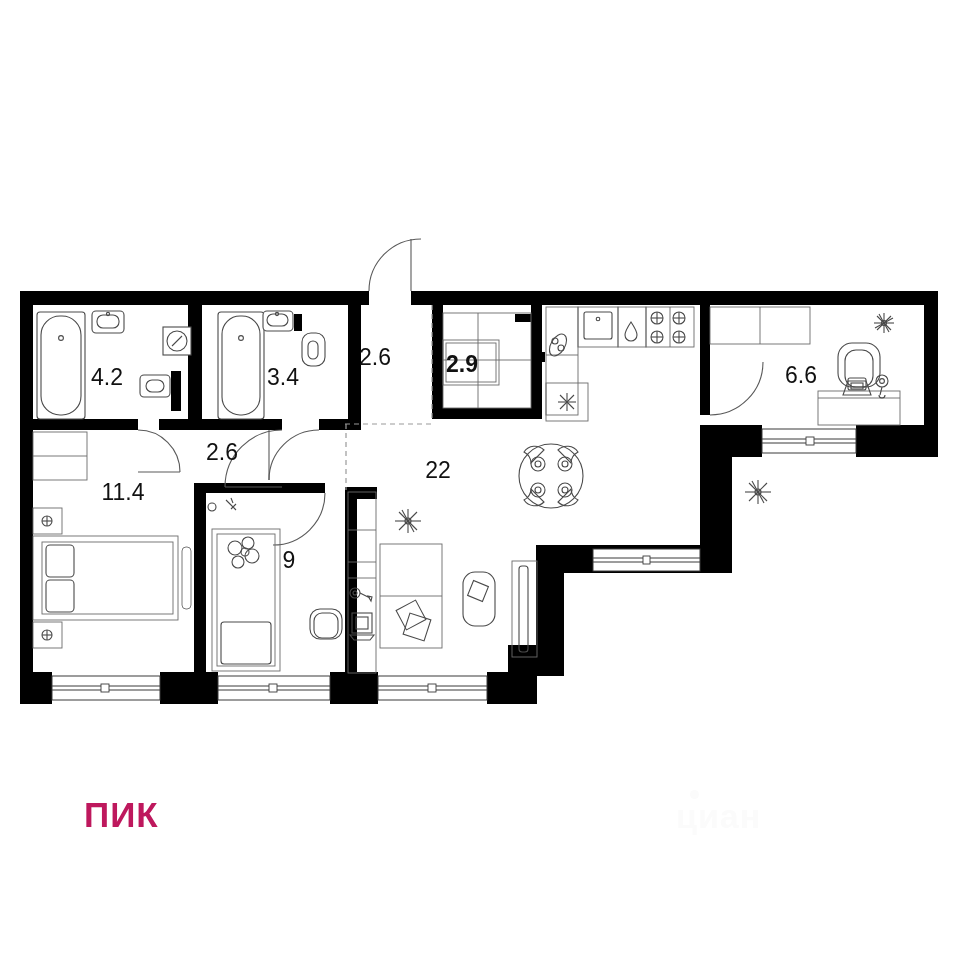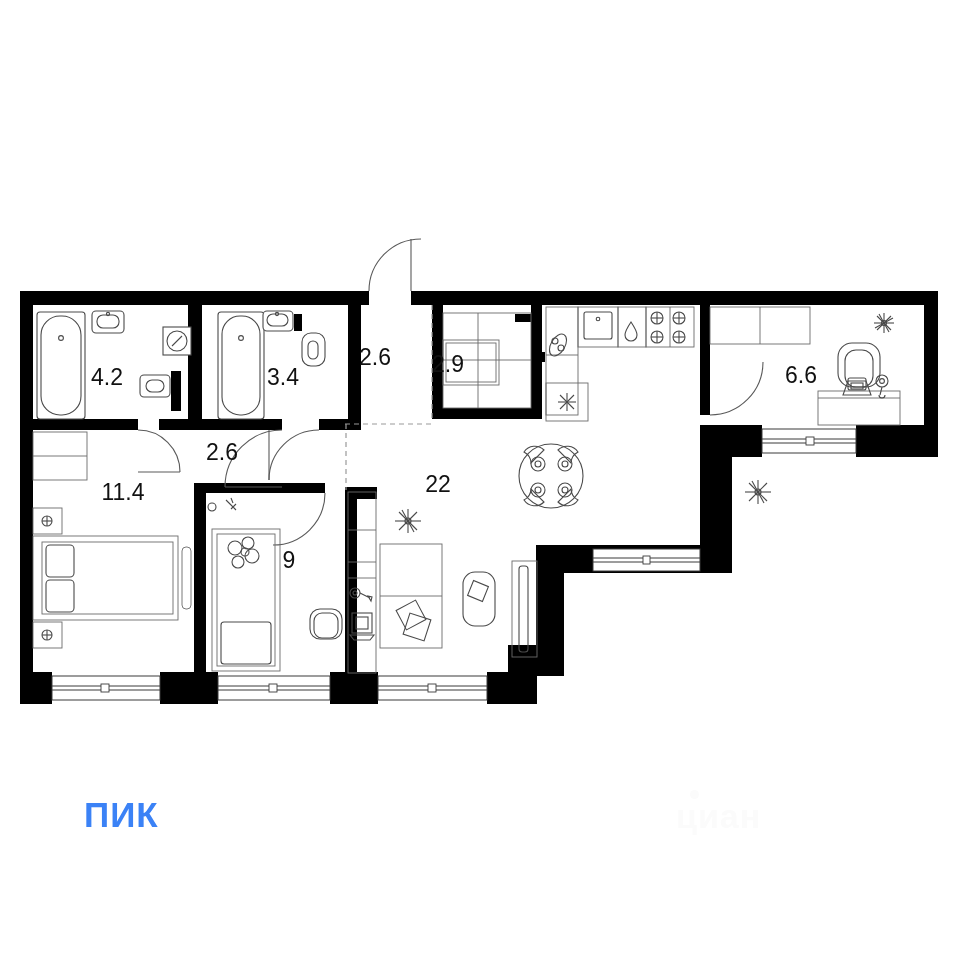--- a/index.html
+++ b/index.html
@@ -1,21 +1,21 @@
 <!DOCTYPE html>
 <html><head>
 <meta charset="utf-8">
 <style>
   html,body{margin:0;padding:0;background:#ffffff;}
   body{width:960px;height:960px;overflow:hidden;
        font-family:"Liberation Sans", sans-serif;}
   #page{position:relative;width:960px;height:712px;background:#fff;}
   #plan{position:absolute;left:0;top:0;width:960px;height:960px;}
   .logo{position:absolute;left:84px;top:795px;font-size:35px;font-weight:bold;
-        letter-spacing:1px;color:#3b82f6;font-family:"Liberation Sans", sans-serif;}
+        letter-spacing:1px;color:#be185d;font-family:"Liberation Sans", sans-serif;}
   .watermark{position:absolute;left:676px;top:797px;font-size:34px;
              font-weight:bold;color:#fbfbfb;letter-spacing:1px;
              font-family:"Liberation Sans", sans-serif;}
   .wm-dot{position:absolute;left:690px;top:790px;width:9px;height:9px;
           border-radius:50%;background:#fbfbfb;}
   .area-label{position:absolute;font-size:23px;color:#111;
               font-family:"Liberation Sans", sans-serif;white-space:nowrap;
               transform:translate(-50%,-50%);}
 </style>
 </head>
@@ -406,24 +406,24 @@
         <line class="f" x1="-6" y1="-11" x2="6" y2="11"></line>
         <circle class="f" cx="0" cy="0" r="3"></circle>
       </g>
     </g>
 
   </svg>
 
   <div class="area-label" style="left:107px;top:377px;">4.2</div>
   <div class="area-label" style="left:283px;top:377px;">3.4</div>
   <div class="area-label" style="left:375px;top:357px;">2.6</div>
-  <div class="area-label" style="left:448px;top:364px;">2.9</div>
+  <div class="area-label" style="left:462px;top:364px;font-weight:bold;">2.9</div>
   <div class="area-label" style="left:773px;top:375px;margin-left:28px;">6.6</div>
   <div class="area-label" style="left:222px;top:452px;">2.6</div>
   <div class="area-label" style="left:123px;top:492px;">11.4</div>
   <div class="area-label" style="left:289px;top:560px;">9</div>
-  <div class="area-label" style="left:438px;top:484px;text-align:right;">22</div>
+  <div class="area-label" style="left:438px;top:470px;text-align:right;">22</div>
 
   <div class="logo">ПИК</div>
   <div class="wm-dot"></div>
   <div class="watermark">циан</div>
 
 </div>
 
 </body></html>

